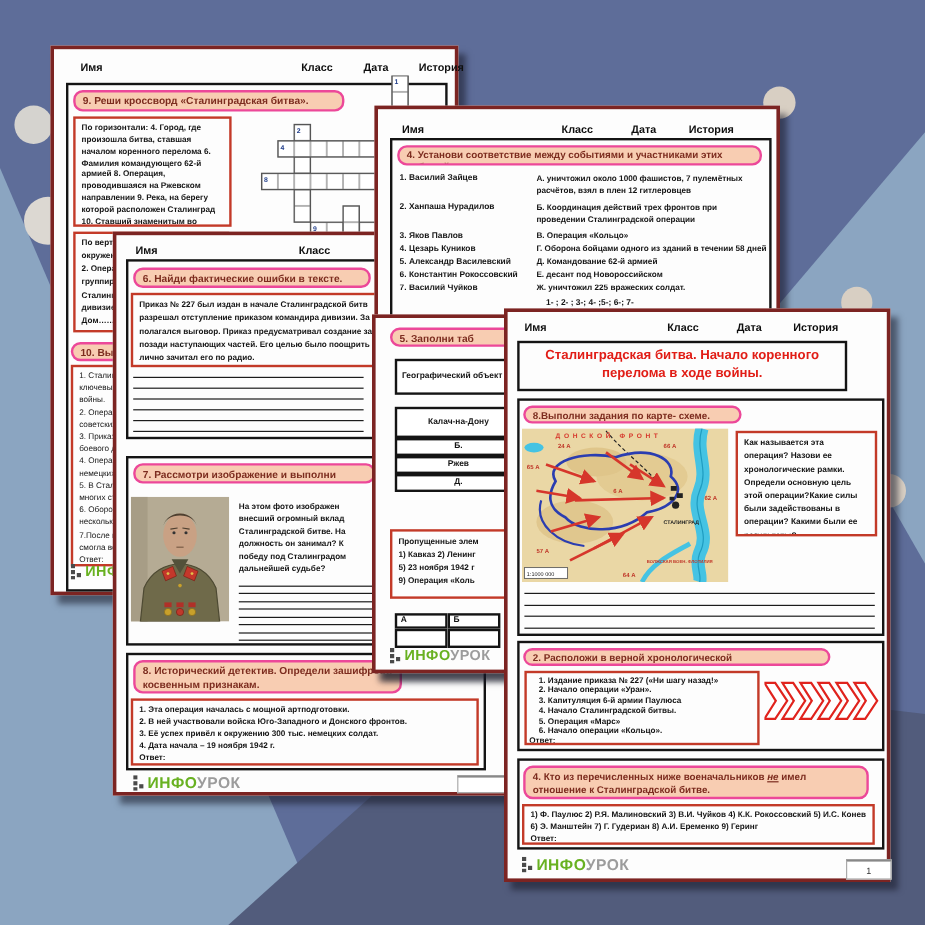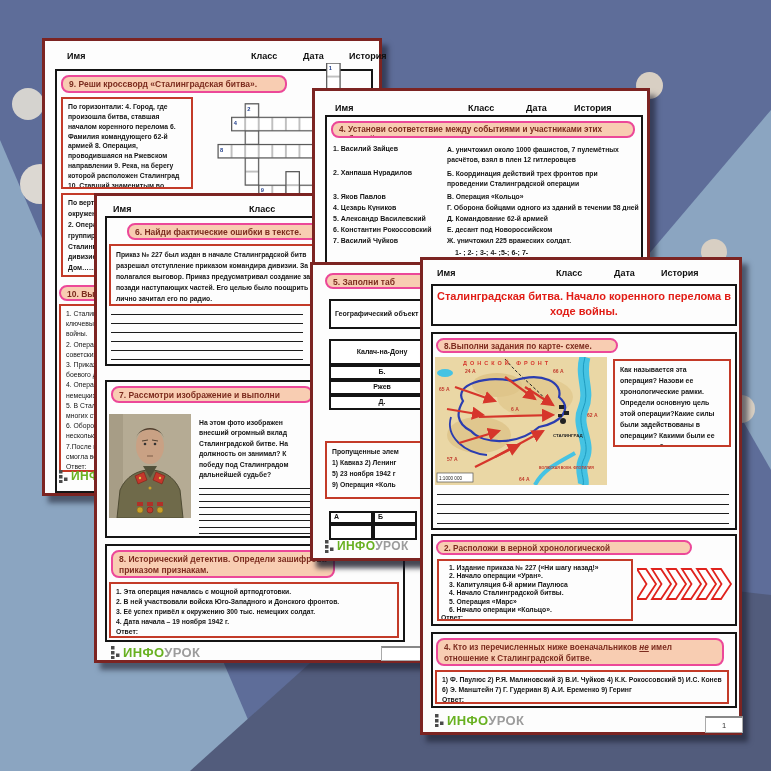--- a/index.html
+++ b/index.html
@@ -119,21 +119,21 @@
       </svg>
       <span><span class="lg-green">ИНФО</span><span class="lg-gray">УРОК</span></span>
     </div>
   </div>
 
   <div class="page" style="left:94px;top:193px;width:330px;height:470px;z-index:3">
     <div class="hl" style="left:16px;top:8px">Имя</div>
     <div class="hl" style="left:152px;top:8px">Класс</div>
 
     <div class="frame" style="left:8px;top:20px;width:300px;height:150px"></div>
-    <div class="stitle" style="left:30px;top:27px;width:198px;height:17px">6. Найди фактические ошибки в тексте.</div>
+    <div class="stitle" style="left:14px;top:27px;width:198px;height:17px">6. Найди фактические ошибки в тексте.</div>
     <div class="rbox" style="left:12px;top:48px;width:290px;height:62px;font-size:6.8px;line-height:11px;font-weight:700;white-space:nowrap">
       <div>Приказ № 227 был издан в начале Сталинградской битв</div>
         <div>разрешал отступление приказом командира дивизии. За</div>
       <div>полагался выговор. Приказ предусматривал создание за</div>
         <div>позади наступающих частей. Его целью было поощрить</div>
       <div>лично зачитал его по радио.</div>
     </div>
     <div class="wlgroup" style="left:14px;top:118px;width:192px;height:46px">
       <div class="wl"></div>
         <div class="wl"></div>
@@ -184,21 +184,21 @@
         <div class="wl"></div>
       <div class="wl"></div>
         <div class="wl"></div>
         <div class="wl"></div>
         <div class="wl"></div>
     </div>
 
     <div class="frame" style="left:8px;top:348px;width:300px;height:98px"></div>
     <div class="stitle" style="left:14px;top:354px;width:224px;height:28px">
       <div>8. Исторический детектив. Определи зашифрова</div>
-        <div>приказом признакам.</div>
+        <div>косвенным признакам.</div>
     </div>
     <div class="rbox" style="left:12px;top:386px;width:290px;height:56px;font-size:6.8px;line-height:10px;font-weight:700">
       <div>1. Эта операция началась с мощной артподготовки.</div>
         <div>2. В ней участвовали войска Юго-Западного и Донского фронтов.</div>
       <div>3. Её успех привёл к окружению 300 тыс. немецких солдат.</div>
         <div>4. Дата начала – 19 ноября 1942 г.</div>
       <div>Ответ:</div>
     </div>
     <div class="logo" style="left:14px;top:449px;font-size:13px">
       <svg width="9" height="13" viewBox="0 0 9 13">
@@ -264,21 +264,21 @@
       <span><span class="lg-green">ИНФО</span><span class="lg-gray">УРОК</span></span>
     </div>
   </div>
 
   <div class="page" style="left:420px;top:257px;width:322px;height:478px;z-index:6">
     <div class="hl" style="left:14px;top:8px">Имя</div>
     <div class="hl" style="left:133px;top:8px">Класс</div>
     <div class="hl" style="left:191px;top:8px">Дата</div>
     <div class="hl" style="left:238px;top:8px">История</div>
 
-    <div class="frame" style="left:8px;top:24px;width:306px;height:42px">
+    <div class="frame" style="left:8px;top:24px;width:275px;height:42px">
       <div class="maintitle">Сталинградская битва. Начало коренного перелома в ходе войны.</div>
     </div>
 
     <div class="frame" style="left:8px;top:72px;width:306px;height:198px"></div>
     <div class="stitle" style="left:13px;top:78px;width:182px;height:15px;font-size:8.2px">8.Выполни задания по карте- схеме.</div>
 
     <svg style="position:absolute;left:12px;top:97px" width="172" height="128" viewBox="0 0 172 128">
       <rect width="172" height="128" fill="#ead7a5"></rect>
       <ellipse cx="44" cy="78" rx="32" ry="18" fill="#e0c78e"></ellipse>
       <ellipse cx="100" cy="40" rx="38" ry="20" fill="#e3cb92"></ellipse>

